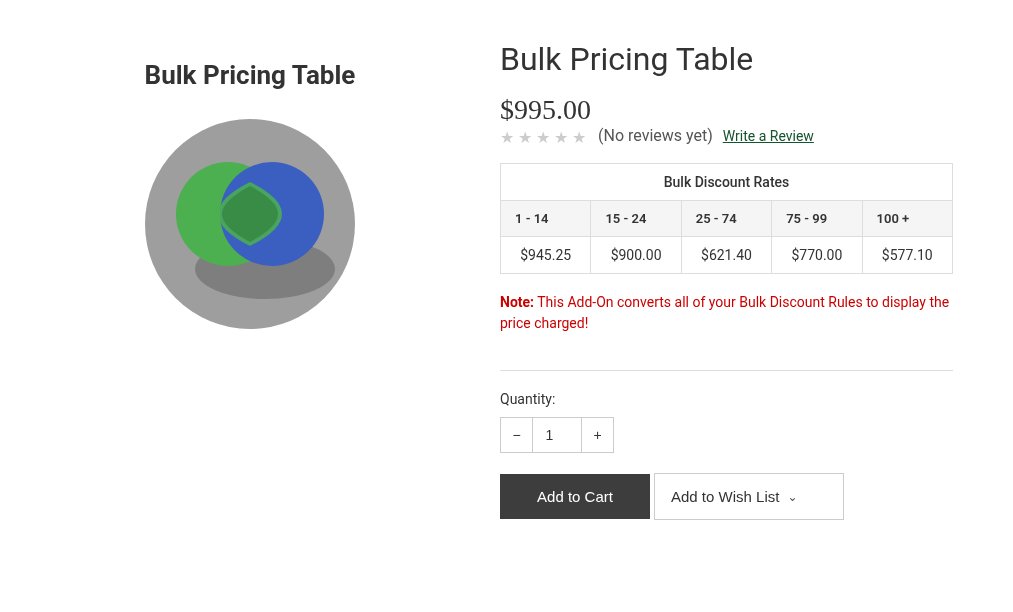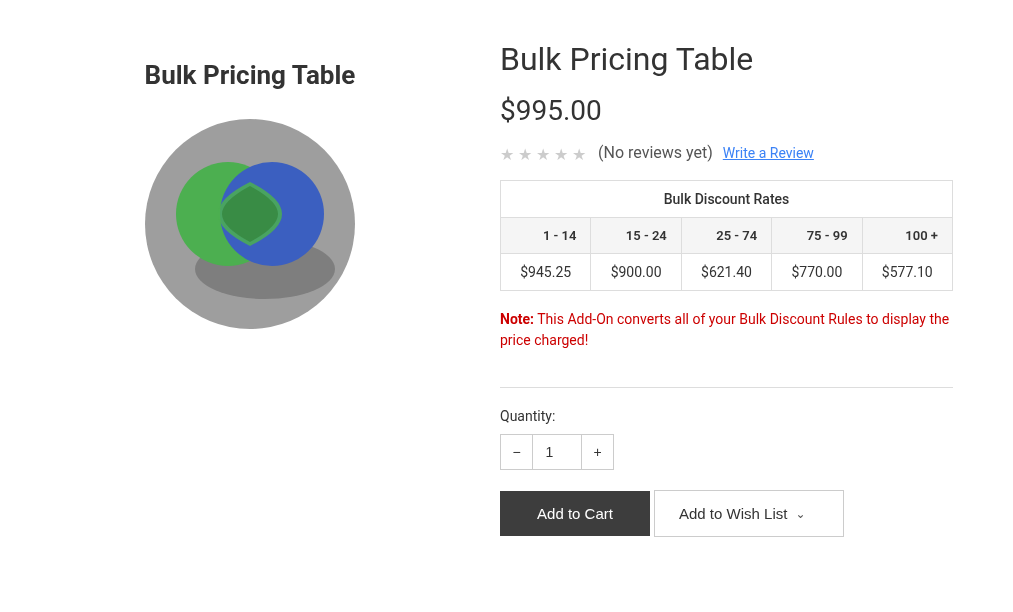--- a/index.html
+++ b/index.html
@@ -57,21 +57,21 @@
       font-size: 32px;
       font-weight: 400;
       color: #333;
       margin-bottom: 16px;
     }
 
     .product-price {
       font-size: 28px;
       font-weight: 400;
       color: #333;
-      margin-bottom: 16px;
+      font-family: Liberation Serif, serif;
     }
 
     .reviews-row {
       display: flex;
       align-items: center;
       gap: 10px;
       margin-bottom: 18px;
     }
 
     .stars {
@@ -86,36 +86,36 @@
       font-size: 16px;
     }
 
     .reviews-count {
       font-size: 16px;
       color: #555;
     }
 
     .write-review-link {
       font-size: 14px;
-      color: #3b82f6;
+      color: #14532d;
       text-decoration: underline;
       cursor: pointer;
     }
 
     .bulk-discount-table {
       width: 100%;
       border-collapse: collapse;
       margin-bottom: 18px;
     }
 
     .bulk-discount-table th {
       background-color: #f5f5f5;
       border: 1px solid #ddd;
       padding: 10px 14px;
-      text-align: right;
+      text-align: left;
       font-size: 13px;
       font-weight: 600;
       color: #333;
     }
 
     .bulk-discount-table td {
       border: 1px solid #ddd;
       padding: 10px 14px;
       text-align: center;
       font-size: 14px;
@@ -214,21 +214,21 @@
       font-size: 15px;
       font-weight: 500;
       cursor: pointer;
       min-width: 150px;
     }
 
     .add-to-wishlist-btn {
       background-color: #ffffff;
       color: #333;
       border: 1px solid #ccc;
-      padding: 14px 24px;
+      padding: 14px 16px;
       font-size: 15px;
       font-weight: 400;
       cursor: pointer;
       display: flex;
       align-items: center;
       gap: 8px;
       min-width: 190px;
     }
 
     .chevron-down {

